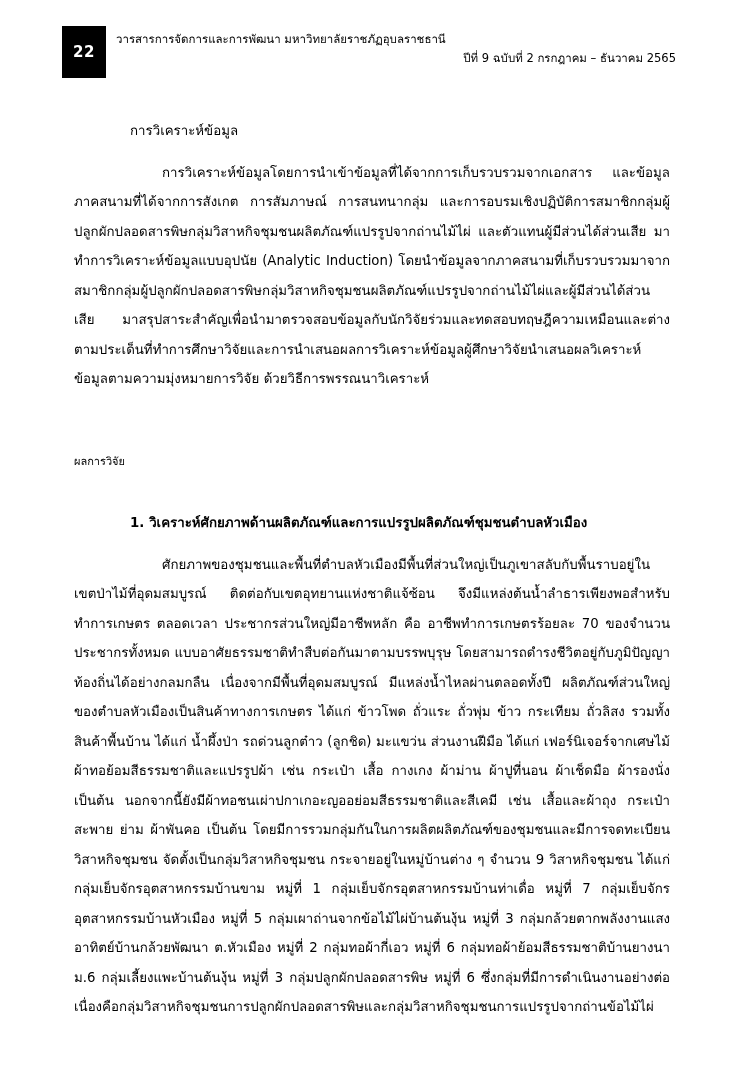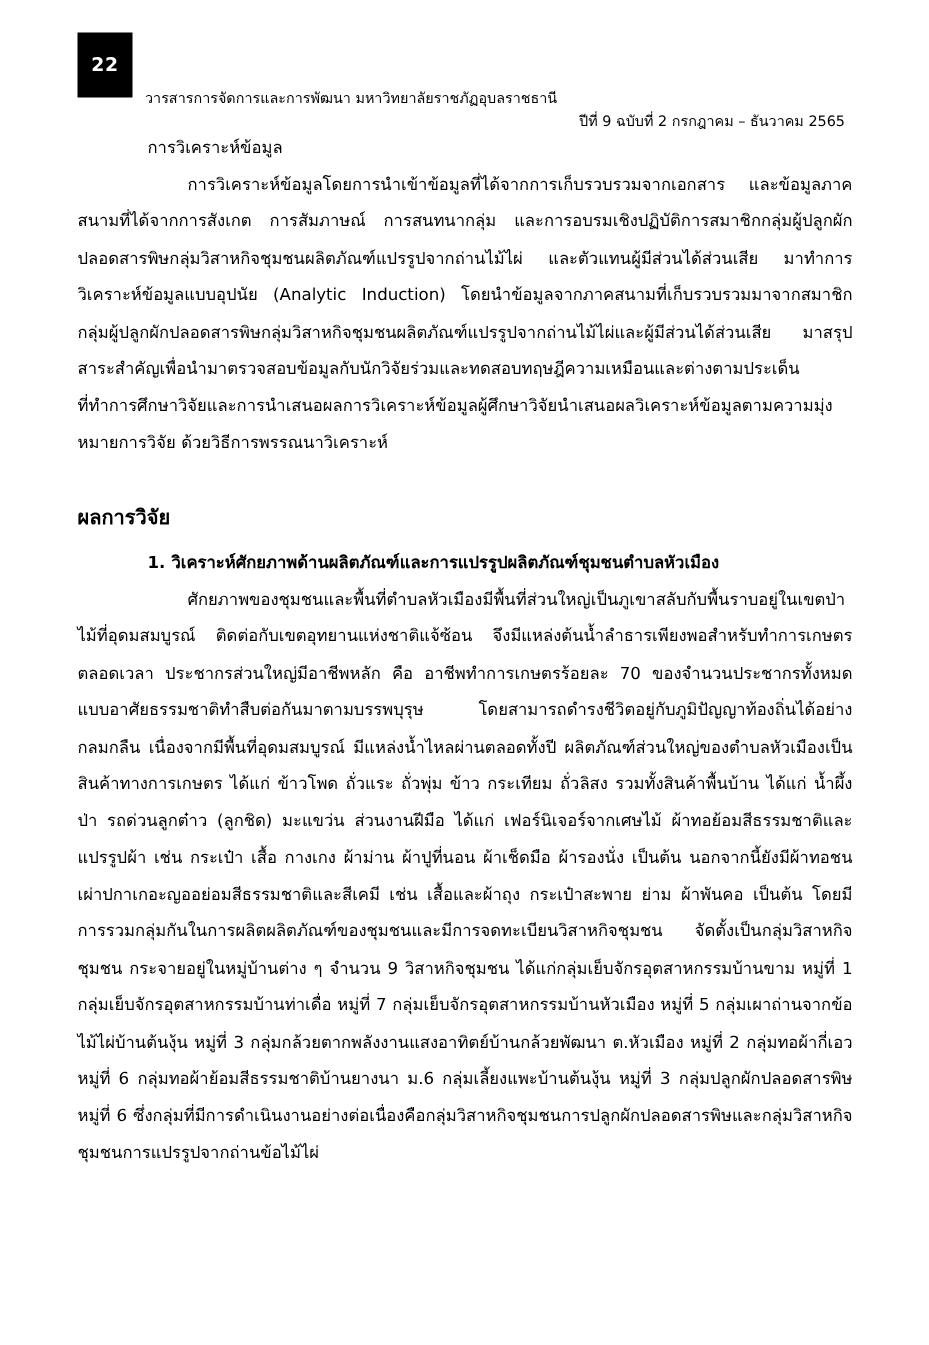--- a/index.html
+++ b/index.html
@@ -43,21 +43,20 @@
     justify-content: center;
     font-size: 15px;
     font-weight: bold;
     letter-spacing: 0.5px;
   }
   .header-text {
     position: absolute;
     left: 116px;
     top: 4px;
     width: 560px;
-    margin-top: 39px;
   }
   .header-line1 {
     font-size: 11.5px;
     line-height: 19px;
     color: #000000;
   }
   .header-line2 {
     font-size: 11.5px;
     line-height: 19px;
     color: #000000;
@@ -65,33 +64,33 @@
   }
 
   
   .content {
     position: absolute;
     left: 62px;
     top: 104px;
     width: 620px;
   }
   p {
-    margin: 0;
+    margin: 12px;
     font-size: 13.3px;
     line-height: 29.5px;
     text-align: justify;
     text-justify: inter-word;
     color: #000000;
     word-spacing: 0.2px;
   }
   .indent-1 { text-indent: 56px; }
   .indent-2 { text-indent: 88px; }
   .heading-bold {
-    font-weight: bold;
-    font-size: 16px;
+    font-weight: normal;
+    font-size: 11px;
     line-height: 29.5px;
   }
   .spacer-lg { height: 29px; }
   .spacer-sm { height: 8px; }
   .numbered {
     text-indent: 56px;
     font-weight: bold;
   }
 </style>
 </head>

